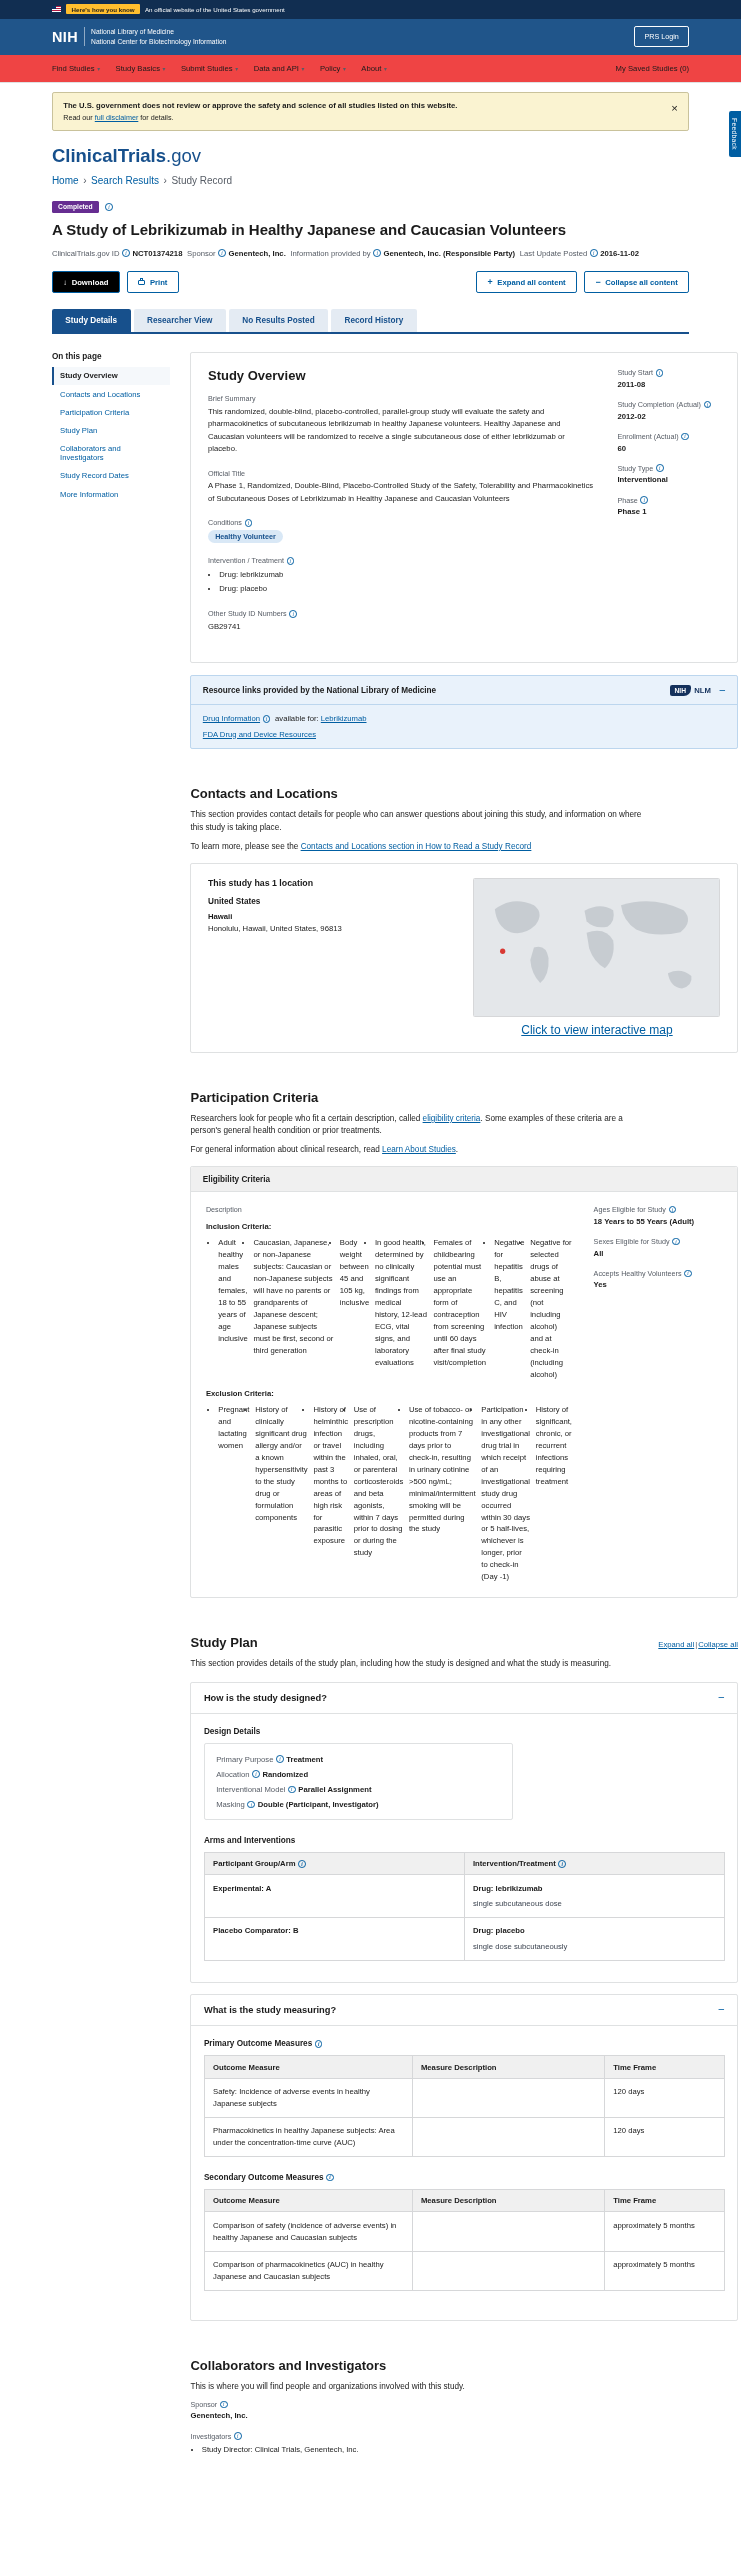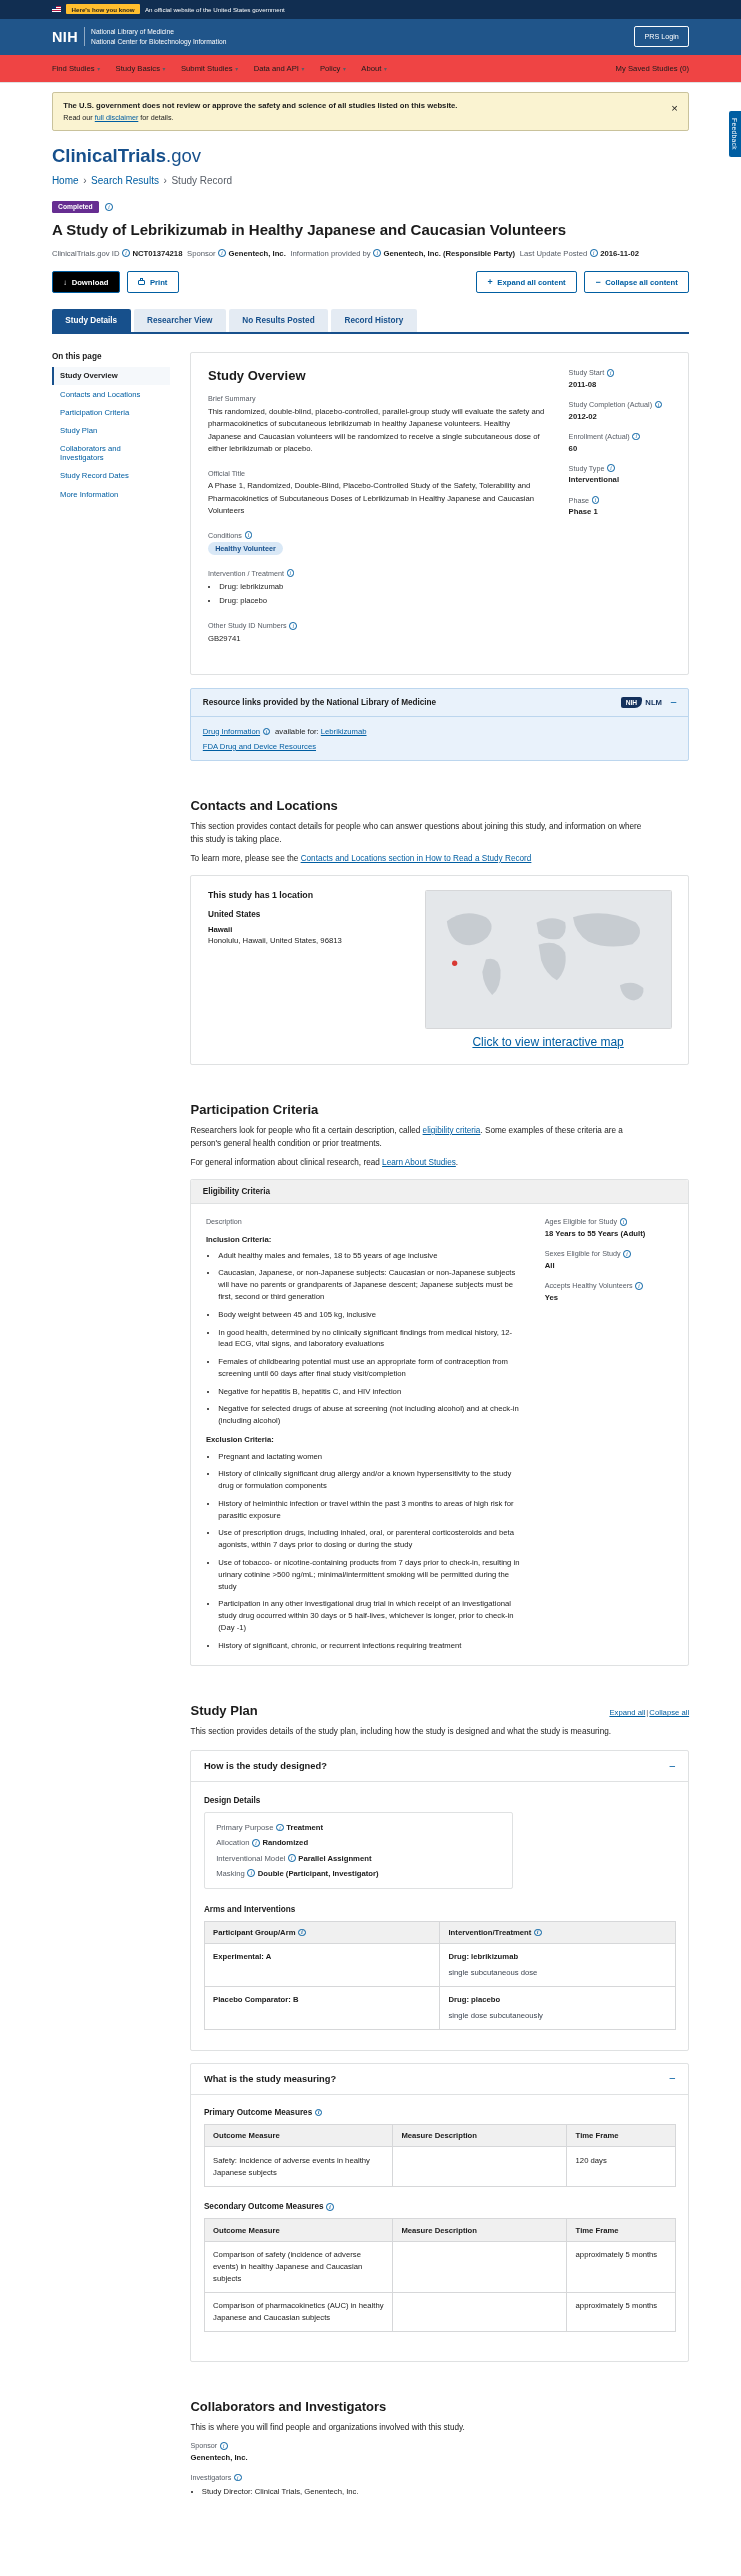--- a/index.html
+++ b/index.html
@@ -101,21 +101,21 @@
   .loc-country{font-weight:bold;font-size:8.2px;margin-bottom:6.2px}
   .loc-state{font-weight:bold;font-size:7.7px;margin-bottom:2.6px}
   .loc-addr{font-size:7.7px}
   .map-img{width:100%;height:139px;border:0.5px solid #d6d7d9;border-radius:1.5px;display:block;cursor:pointer}
   .map-caption{display:block;text-align:center;margin-top:6.2px;font-size:12px}
   
   .elig-card{margin-top:9.3px}
   .elig-head{background:#f0f0f0;padding:7.2px 11.3px;font-weight:bold;font-size:8.2px;border-bottom:0.5px solid #dfe1e2;border-radius:2.1px 2.1px 0 0}
   .elig-body{display:grid;grid-template-columns:1fr 129px;gap:21.6px;padding:13.4px 14.4px}
   .crit-title{font-weight:bold;margin:8.2px 0 6.2px;font-size:7.7px}
-  .crit-list{margin-left:12.4px;display:flex;flex-direction:column;gap:5.7px;line-height:1.55;font-size:7.7px}
+  .crit-list{margin-left:12.4px;display:flex;flex-direction:row;gap:5.7px;line-height:1.55;font-size:7.7px}
   
   .heading-row{display:flex;align-items:baseline;justify-content:space-between}
   .expand-links{font-size:7.7px;display:flex;gap:1px;align-items:center}
   .vsep{color:#565c65}
   .plan-card{margin-top:11.3px}
   .plan-card-head{display:flex;justify-content:space-between;align-items:center;padding:9.3px 12.4px;border-bottom:0.5px solid #dfe1e2}
   .plan-card-title{font-weight:bold;font-size:9.3px}
   .plan-card-body{padding:13.4px 12.4px}
   .subhead{font-weight:bold;font-size:8.2px;margin-bottom:7.2px;display:flex;align-items:center}
   .design-panel{border:0.5px solid #dfe1e2;border-radius:2.1px;padding:10.3px 11.3px;display:flex;flex-direction:column;gap:6.2px;margin-bottom:15.5px;max-width:309px}
@@ -612,20 +612,25 @@
                   </tr>
                 </thead>
                 <tbody>
 
                     <tr>
                       <td>Safety: Incidence of adverse events in healthy Japanese subjects</td>
                       <td></td>
                       <td>120 days</td>
                     </tr>
 
+                    <tr>
+                      <td>Pharmacokinetics in healthy Japanese subjects: Area under the concentration-time curve (AUC)</td>
+                      <td></td>
+                      <td>120 days</td>
+                    </tr>
 
                 </tbody>
               </table>
             </div>
             <div class="outcomes-block">
               <div class="subhead">
                   <span>Secondary Outcome Measures</span>
                   <span class="info-i"></span>
                 </div>
               <table class="data">

